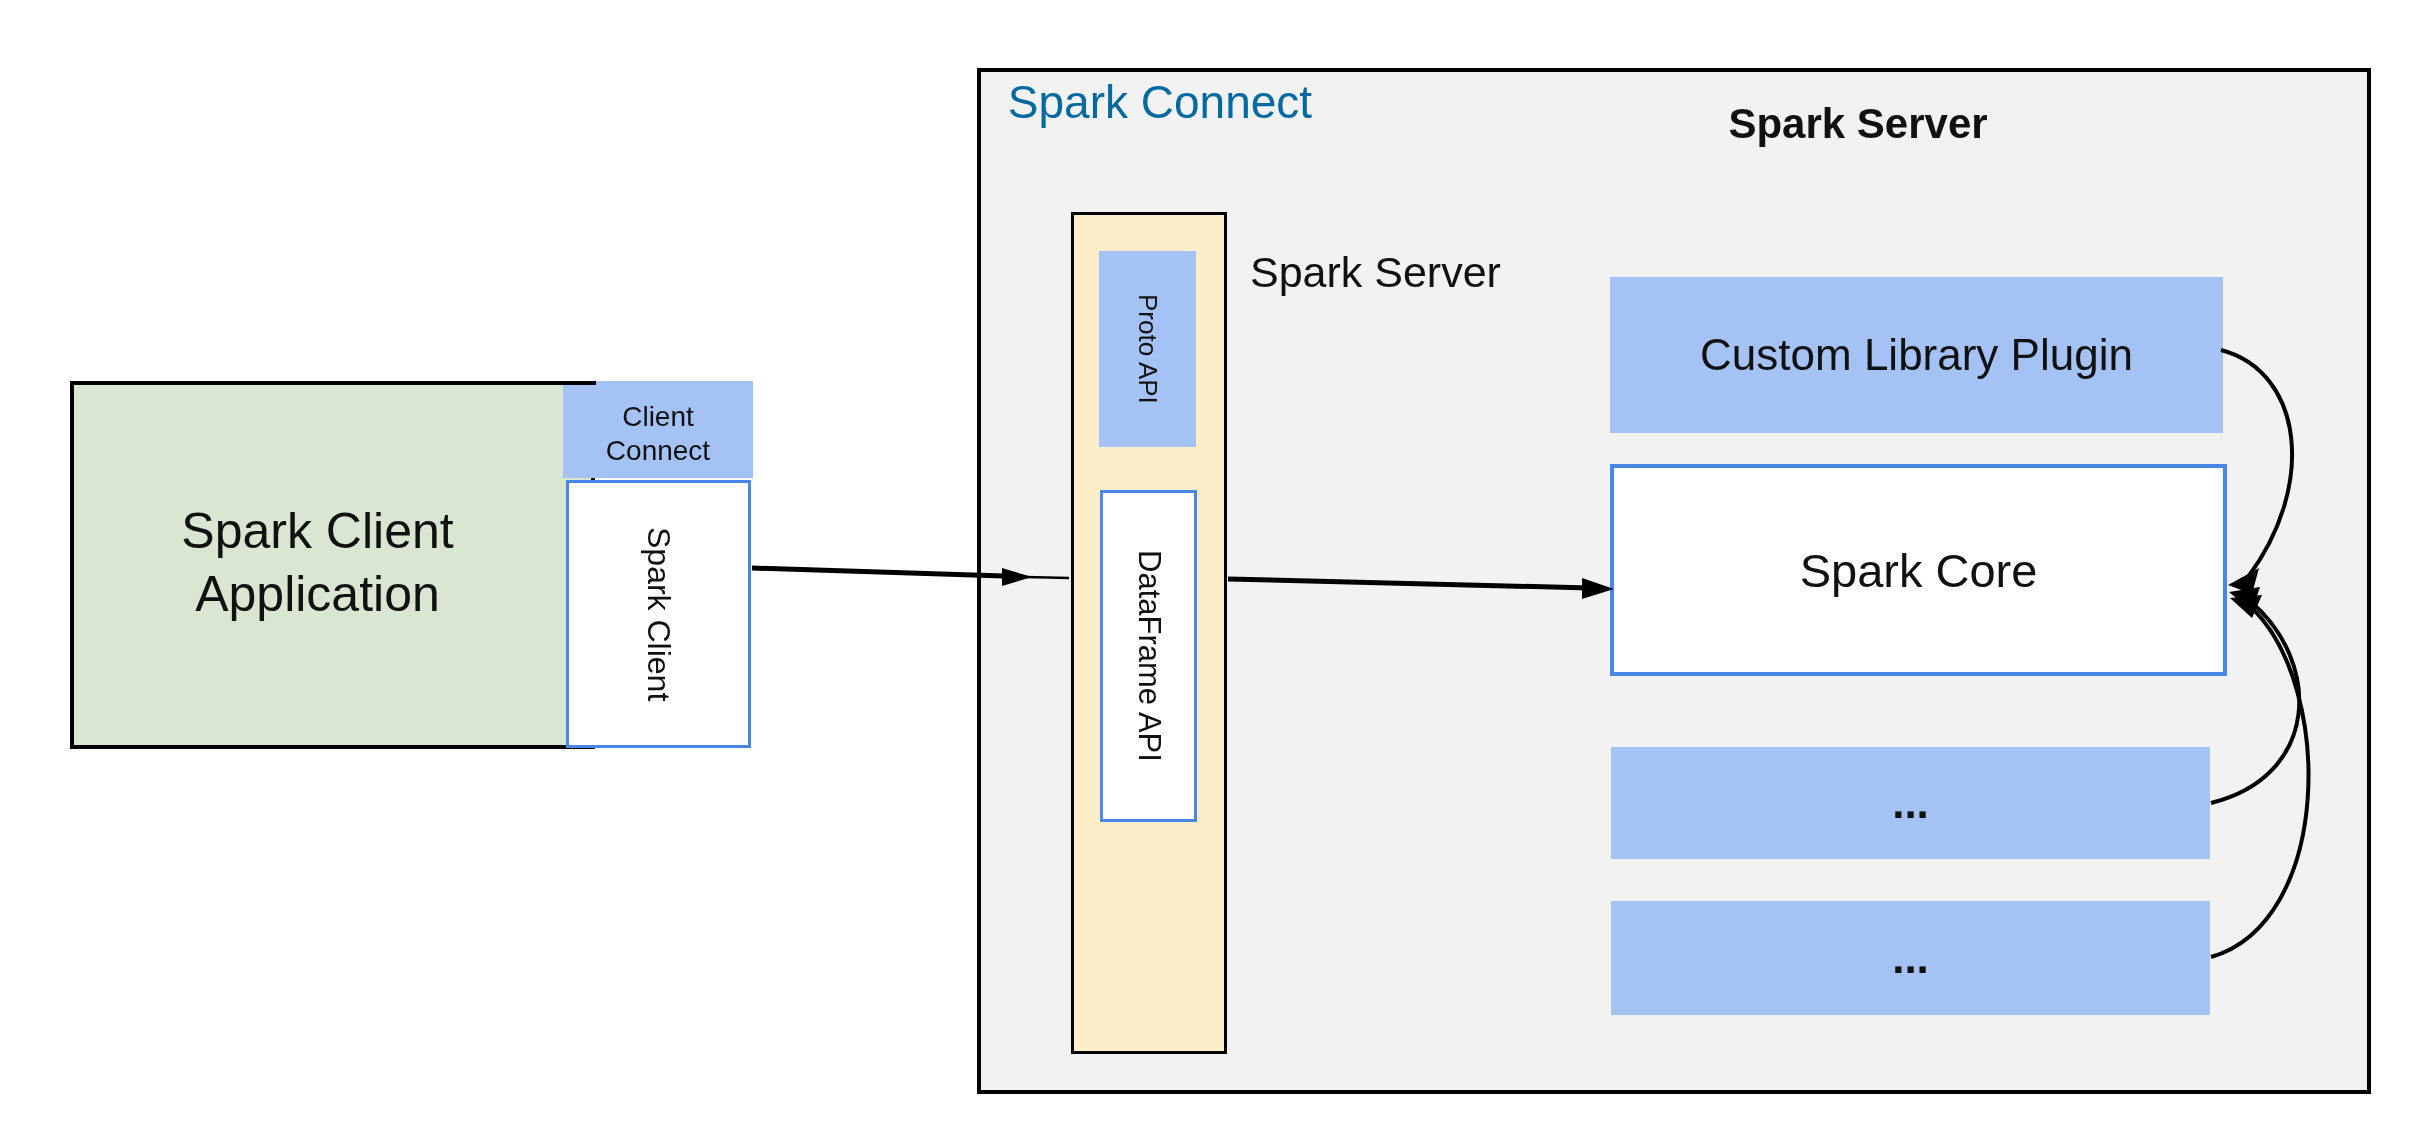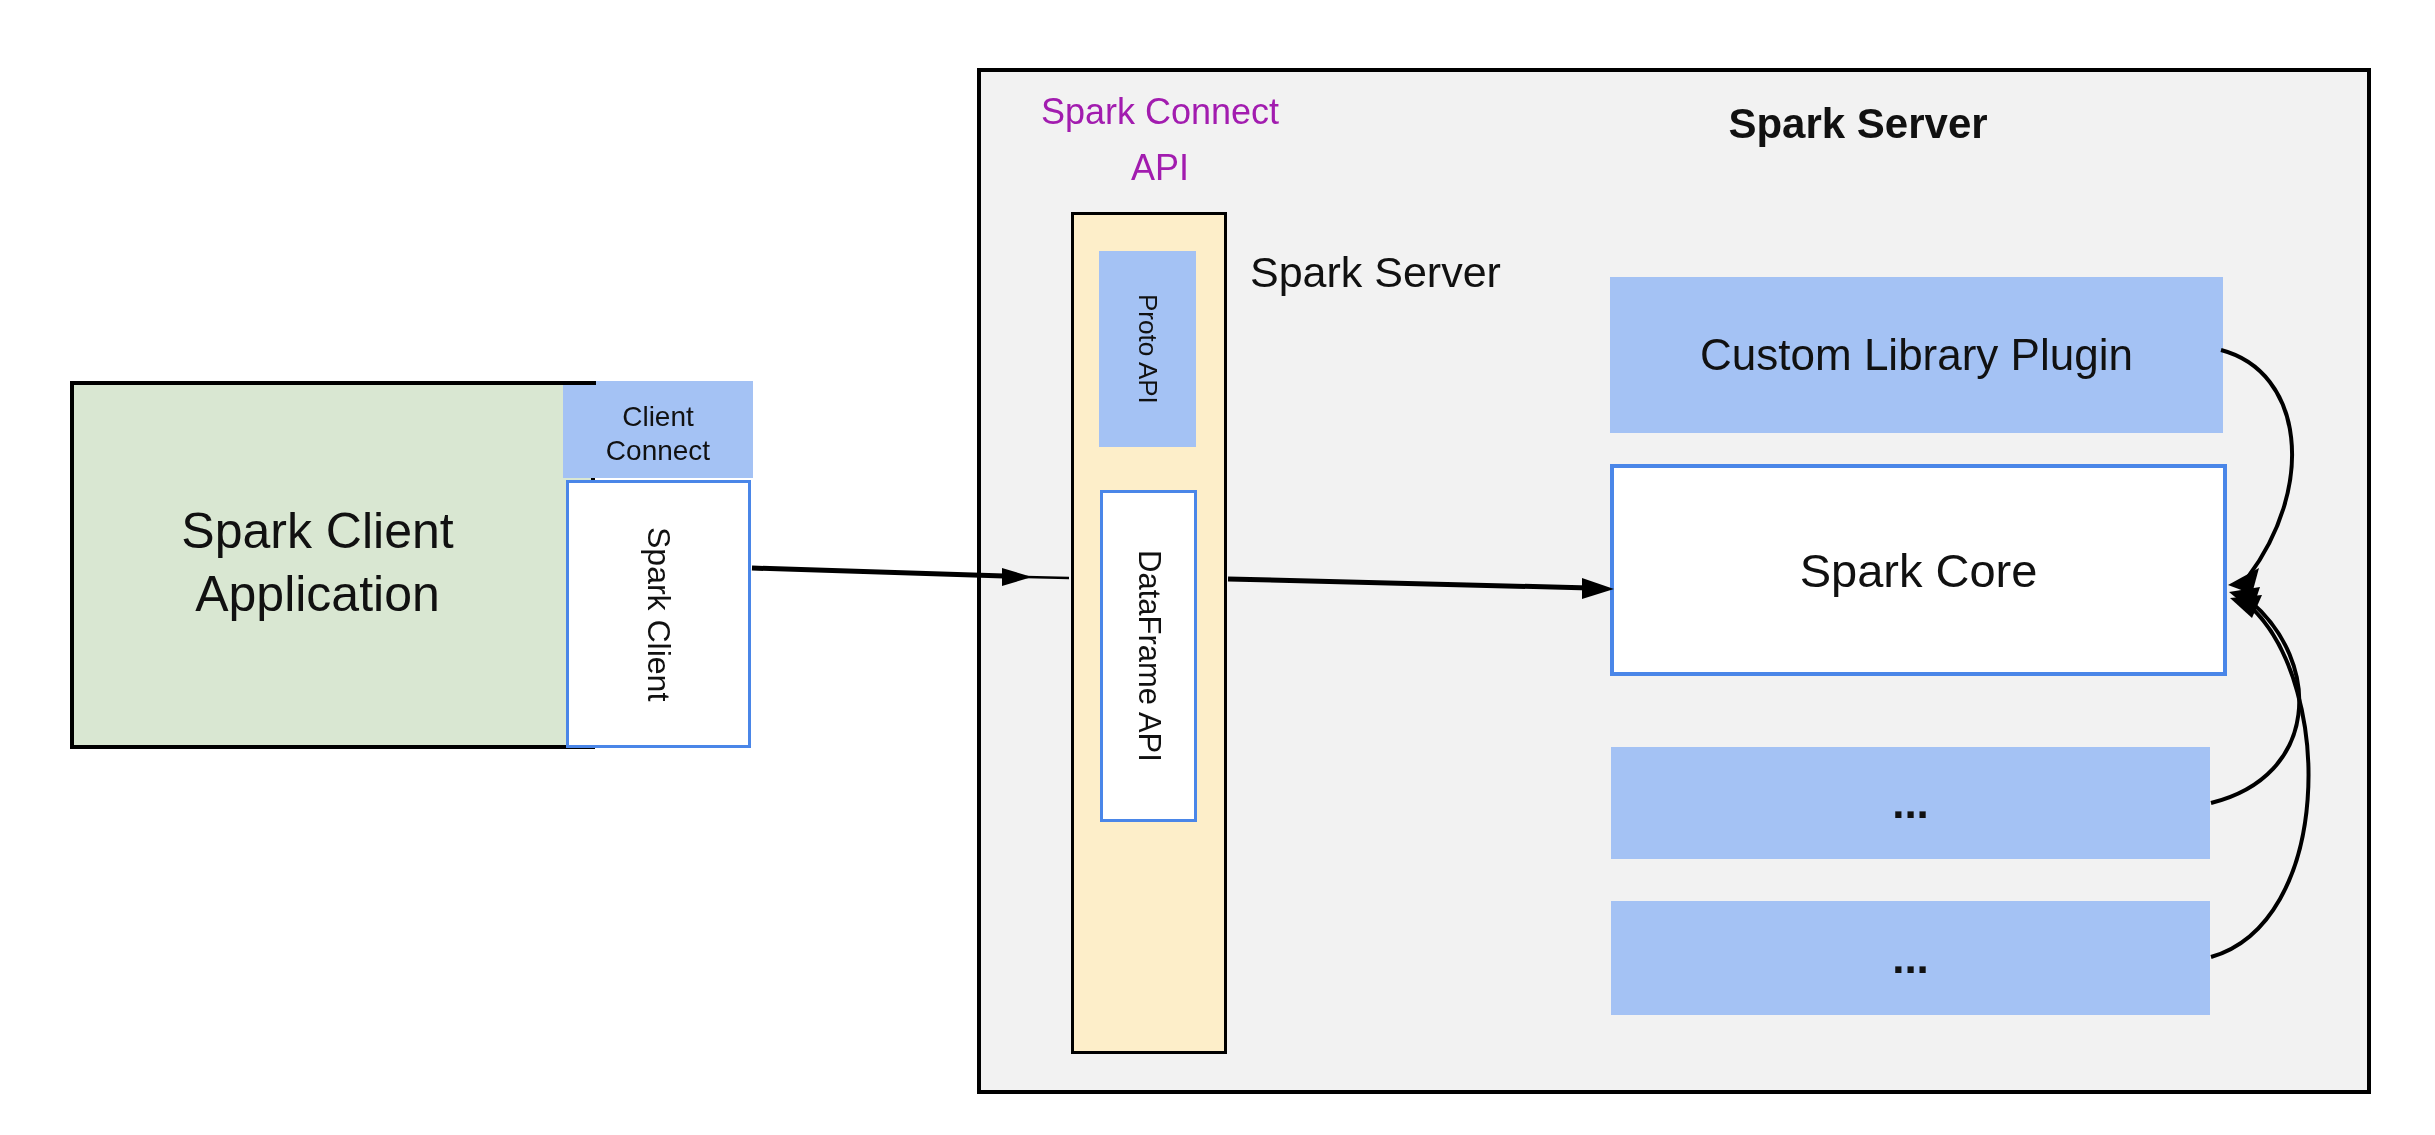--- a/index.html
+++ b/index.html
@@ -4,21 +4,21 @@
 <style>
   html,body{margin:0;padding:0;background:#fff;}
   #canvas{
     position:relative;width:2435px;height:1135px;background:#ffffff;
     font-family:"Liberation Sans", sans-serif;color:#000;overflow:hidden;
   }
   .abs{position:absolute;box-sizing:border-box;}
   
   .gray-box{left:977px;top:68px;width:1394px;height:1026px;background:#f2f2f2;border:4px solid #000;}
   
-  .connect-title{left:990px;top:74px;width:340px;text-align:center;font-size:36px;line-height:56px;color:#a21caf;margin-top:10px;}
+  .connect-title{left:990px;top:74px;width:340px;text-align:center;font-size:46px;line-height:56px;color:#0369a1;}
   .server-title{left:1713px;top:100px;width:290px;text-align:center;font-size:42px;font-weight:700;color:#111;}
   .server-lib-label{left:1250px;top:246px;width:320px;text-align:left;font-size:43px;line-height:53px;color:#111;}
   
   .yellow-box{left:1071px;top:212px;width:156px;height:842px;background:#fdeec9;border:3px solid #000;}
   .proto-box{left:1099px;top:251px;width:97px;height:196px;background:#a4c2f4;display:flex;align-items:center;justify-content:center;}
   .df-box{left:1100px;top:490px;width:97px;height:332px;background:#fff;border:3px solid #4a86e8;display:flex;align-items:center;justify-content:center;}
   .vtext{writing-mode:vertical-rl;text-orientation:mixed;white-space:nowrap;color:#111;}
   .proto-box .vtext{font-size:26px;}
   .df-box .vtext{font-size:31px;}
   
@@ -37,21 +37,20 @@
 </style>
 </head>
 <body>
 
 <div id="canvas">
 
   <div class="abs gray-box"></div>
 
   <div class="abs connect-title">
     <div>Spark Connect</div>
-    <div>API</div>
   </div>
 
   <div class="abs server-title">Spark Server</div>
 
   <div class="abs green-box"></div>
   <div class="abs green-label">
     <div>Spark Client</div>
     <div>Application</div>
   </div>
 

